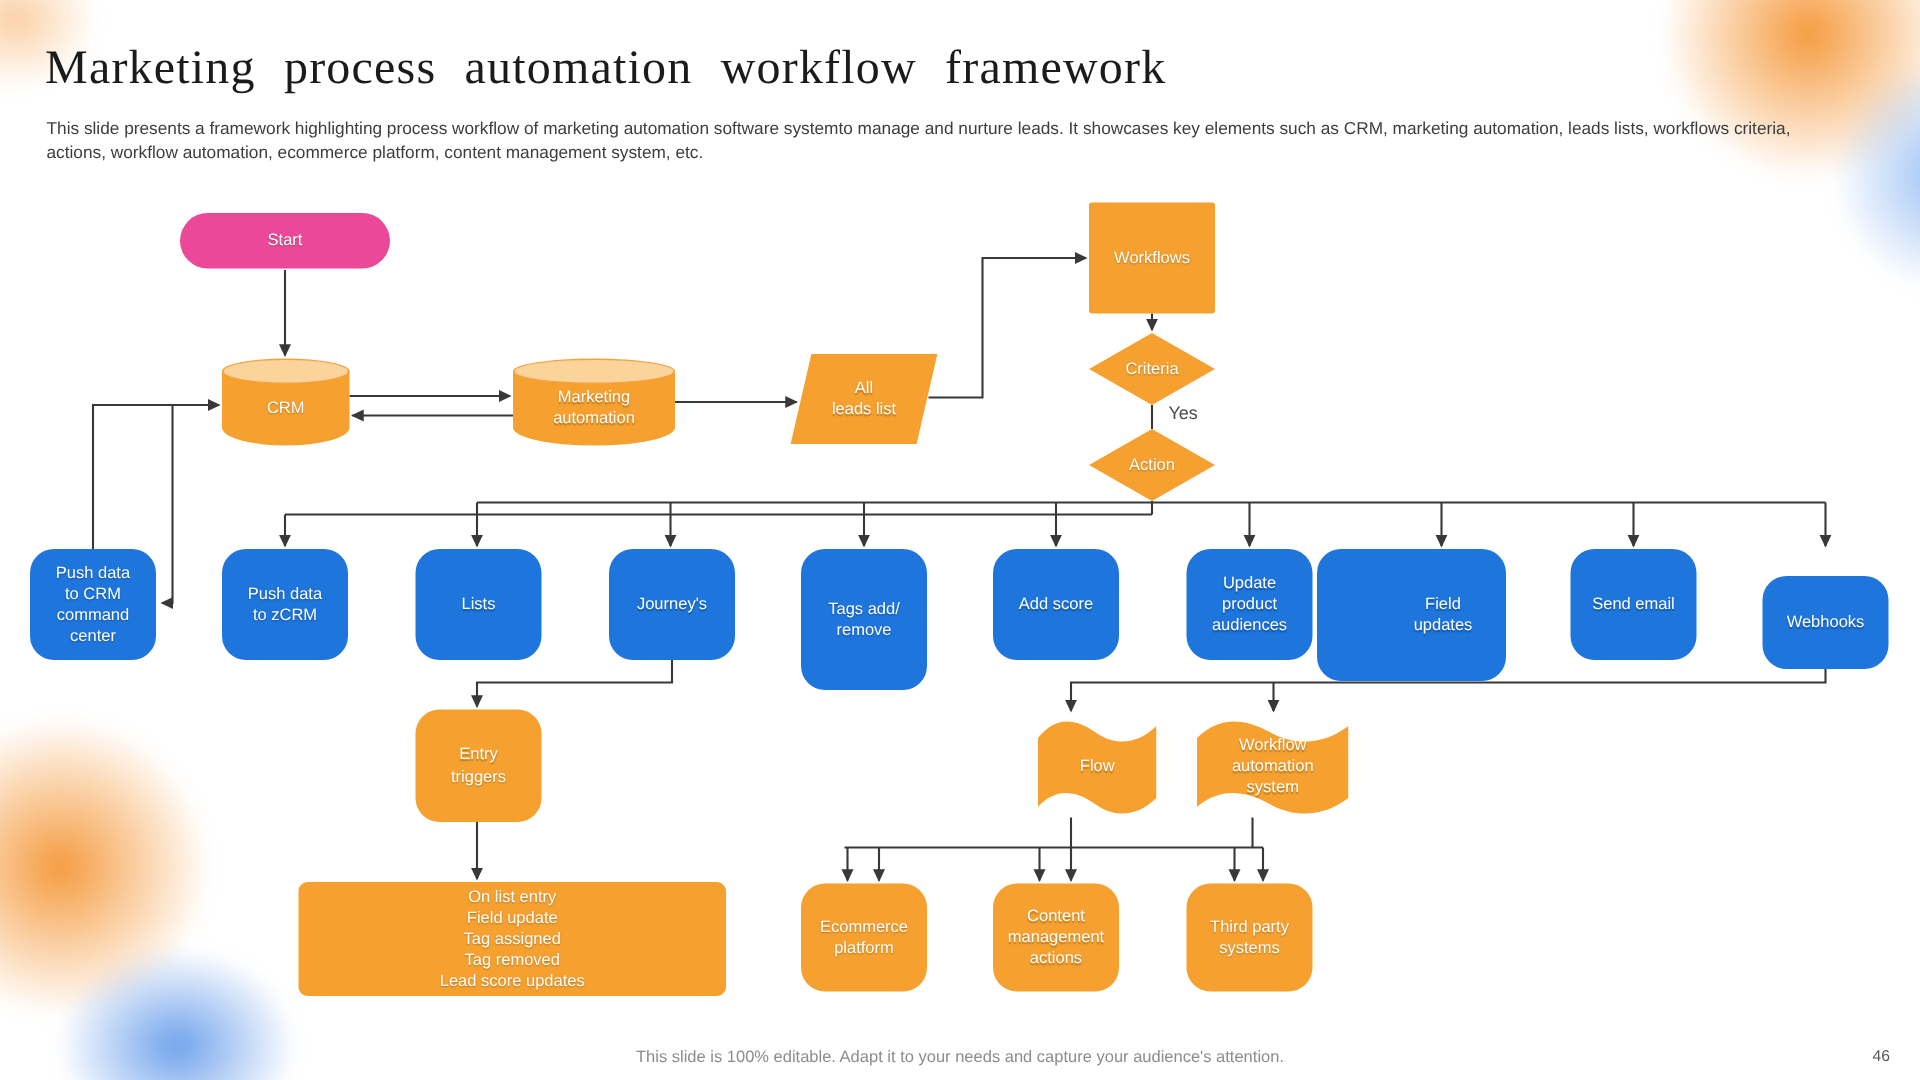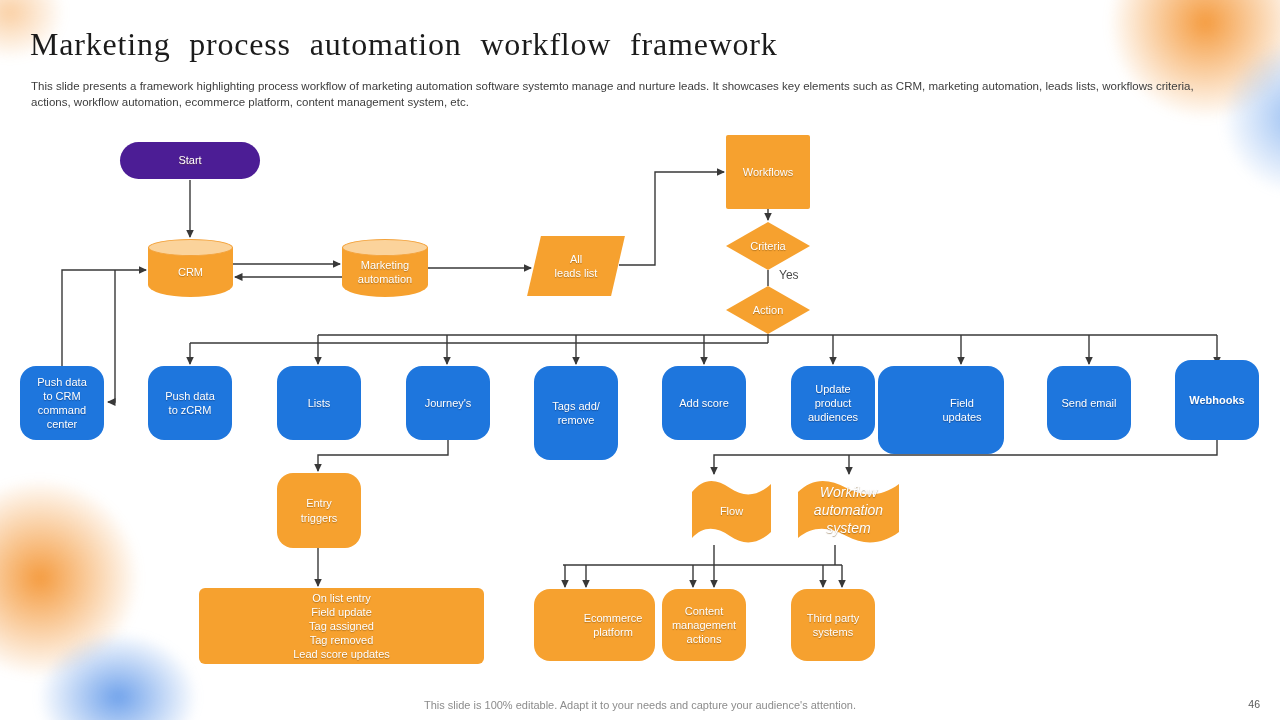--- a/index.html
+++ b/index.html
@@ -20,21 +20,21 @@
             color:#3d3d3d;line-height:1.35;white-space:pre-line;}
 
   .connectors{position:absolute;left:0;top:0;z-index:2;pointer-events:none;}
 
   .node{position:absolute;z-index:3;display:flex;align-items:center;justify-content:center;
         text-align:center;color:#ffffff;font-size:11px;line-height:1.28;}
   .lbl{white-space:pre-line;text-shadow:0 1px 1px rgba(95,60,8,.45);position:relative;z-index:2;}
   .blue-box{background:#1E76DD;border-radius:16px;}
   .blue-box .lbl{text-shadow:0 1px 1px rgba(10,40,90,.5);}
   .orange-box{background:#F6A12F;border-radius:16px;}
-  .stadium{background:#4c1d95;border-radius:19px;}
+  .stadium{background:#ec4899;border-radius:19px;}
   .rect{background:#F6A12F;border-radius:2px;}
   .diamond{background:#F6A12F;clip-path:polygon(50% 0,100% 50%,50% 100%,0 50%);}
   .cylinder{background:transparent;}
   .cyl-body{position:absolute;left:0;right:0;top:8px;bottom:0;background:#F6A12F;
             border-radius:0 0 50% 50%/0 0 12px 12px;}
   .cyl-top{position:absolute;left:0;right:0;top:0;height:17px;background:#FBD39B;
            border-radius:50%;border:1px solid #F3A23B;box-sizing:border-box;}
   .cylinder .lbl{margin-top:8px;}
   .para .para-bg{position:absolute;inset:0;background:#F6A12F;transform:skewX(-13deg);}
   .flag svg{position:absolute;inset:0;width:100%;height:100%;}
@@ -104,21 +104,21 @@
   <div class="node stadium" style="left:120px;top:142px;width:140px;height:37px;">
     <span class="lbl">Start</span>
   </div>
 
   <div class="node cylinder" style="left:148px;top:239px;width:85px;height:58px;">
     <i class="cyl-body"></i>
     <i class="cyl-top"></i>
     <span class="lbl">CRM</span>
   </div>
 
-  <div class="node cylinder" style="left:342px;top:239px;width:86px;height:58px;justify-content:center;">
+  <div class="node cylinder" style="left:342px;top:239px;width:108px;height:58px;justify-content:center;">
     <i class="cyl-body"></i>
     <i class="cyl-top"></i>
     <span class="lbl">Marketing
 automation</span>
   </div>
 
   <div class="node para" style="left:534px;top:236px;width:84px;height:60px;">
     <i class="para-bg"></i>
     <span class="lbl">All
 leads list</span>
@@ -166,21 +166,21 @@
 product
 audiences</span>
   </div>
   <div class="node blue-box" style="left:878px;top:366px;width:84px;height:88px;padding-left:42px;">
     <span class="lbl">Field
 updates</span>
   </div>
   <div class="node blue-box" style="left:1047px;top:366px;width:84px;height:74px;">
     <span class="lbl">Send email</span>
   </div>
-  <div class="node blue-box" style="left:1175px;top:360px;width:84px;height:80px;font-weight:bold;">
+  <div class="node blue-box" style="left:1175px;top:384px;width:84px;height:62px;">
     <span class="lbl">Webhooks</span>
   </div>
 
   <div class="node orange-box" style="left:277px;top:473px;width:84px;height:75px;">
     <span class="lbl">Entry
 triggers</span>
   </div>
   <div class="node orange-box" style="left:199px;top:588px;width:285px;height:76px;border-radius:6px;">
     <span class="lbl">On list entry
 Field update
@@ -192,26 +192,26 @@
   <div class="node flag" style="left:692px;top:476px;width:79px;height:70px;">
     <svg viewBox="0 0 100 70" preserveAspectRatio="none">
       <path d="M0,16 C14,2 30,2 48,12 C66,22 84,20 100,8 L100,56 C84,68 66,70 48,60 C30,50 14,50 0,62 Z" fill="#F6A12F"></path>
     </svg>
     <span class="lbl">Flow</span>
   </div>
   <div class="node flag" style="left:798px;top:476px;width:101px;height:70px;">
     <svg viewBox="0 0 100 70" preserveAspectRatio="none">
       <path d="M0,16 C14,2 30,2 48,12 C66,22 84,20 100,8 L100,56 C84,68 66,70 48,60 C30,50 14,50 0,62 Z" fill="#F6A12F"></path>
     </svg>
-    <span class="lbl" style="font-size:14px;font-style:italic;">Workflow
+    <span class="lbl" style="font-size:11px;">Workflow
 automation
 system</span>
   </div>
 
-  <div class="node orange-box" style="left:534px;top:589px;width:84px;height:72px;padding-left:37px;">
+  <div class="node orange-box" style="left:534px;top:589px;width:84px;height:72px;">
     <span class="lbl">Ecommerce
 platform</span>
   </div>
   <div class="node orange-box" style="left:662px;top:589px;width:84px;height:72px;">
     <span class="lbl">Content
 management
 actions</span>
   </div>
   <div class="node orange-box" style="left:791px;top:589px;width:84px;height:72px;">
     <span class="lbl">Third party

